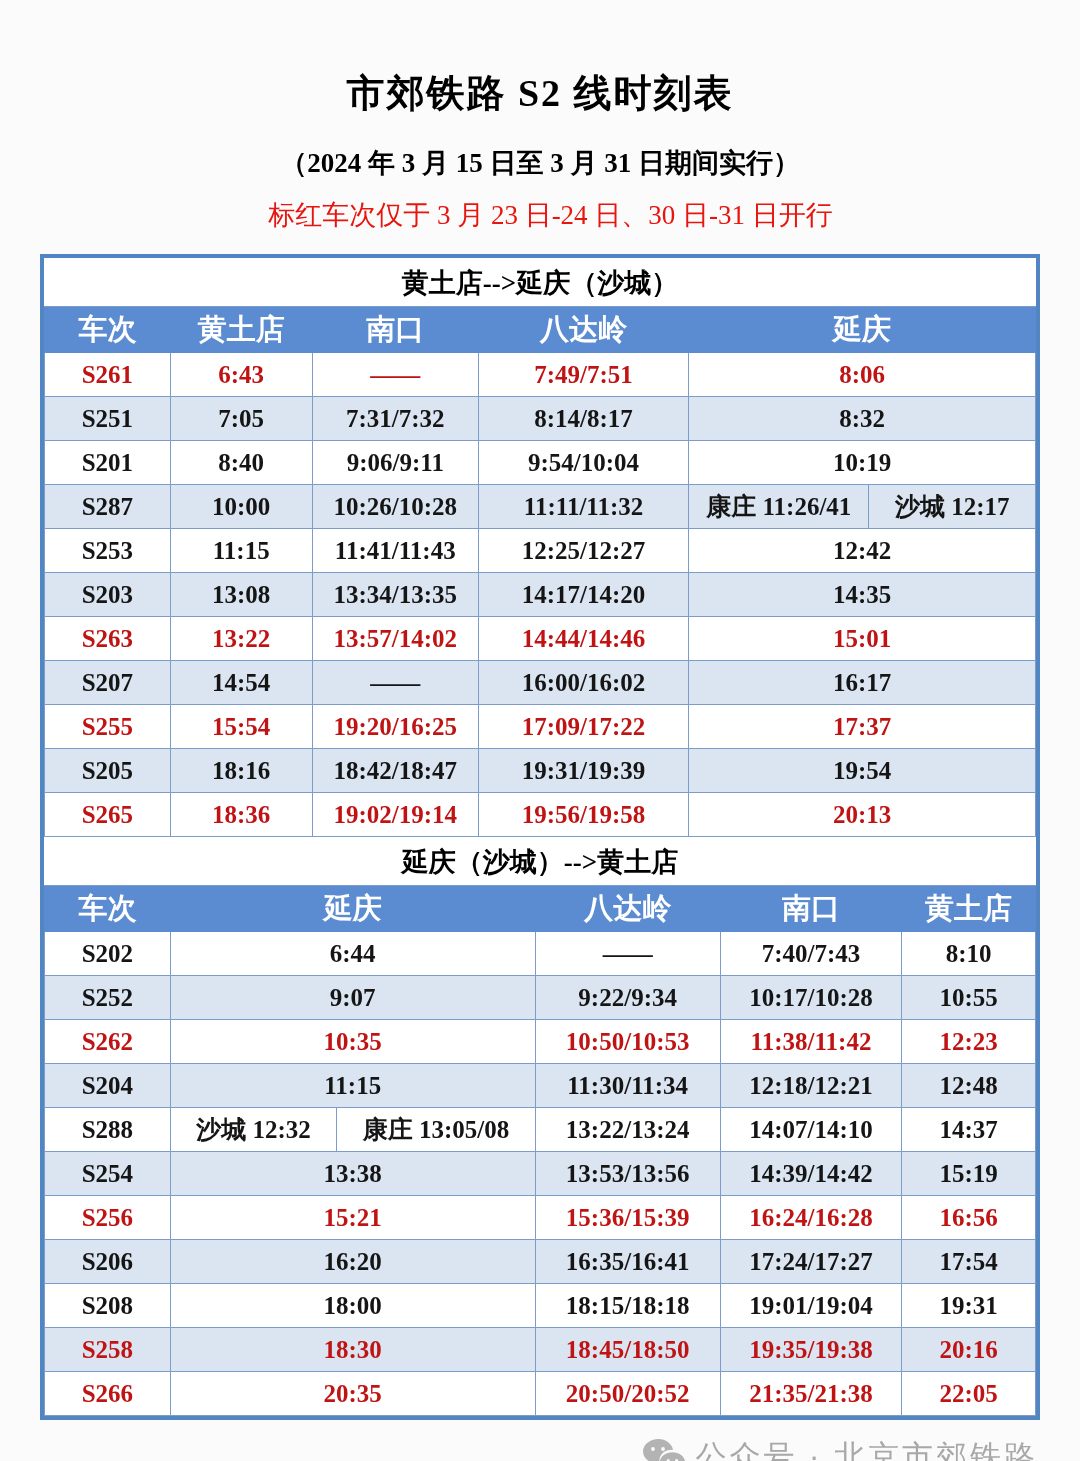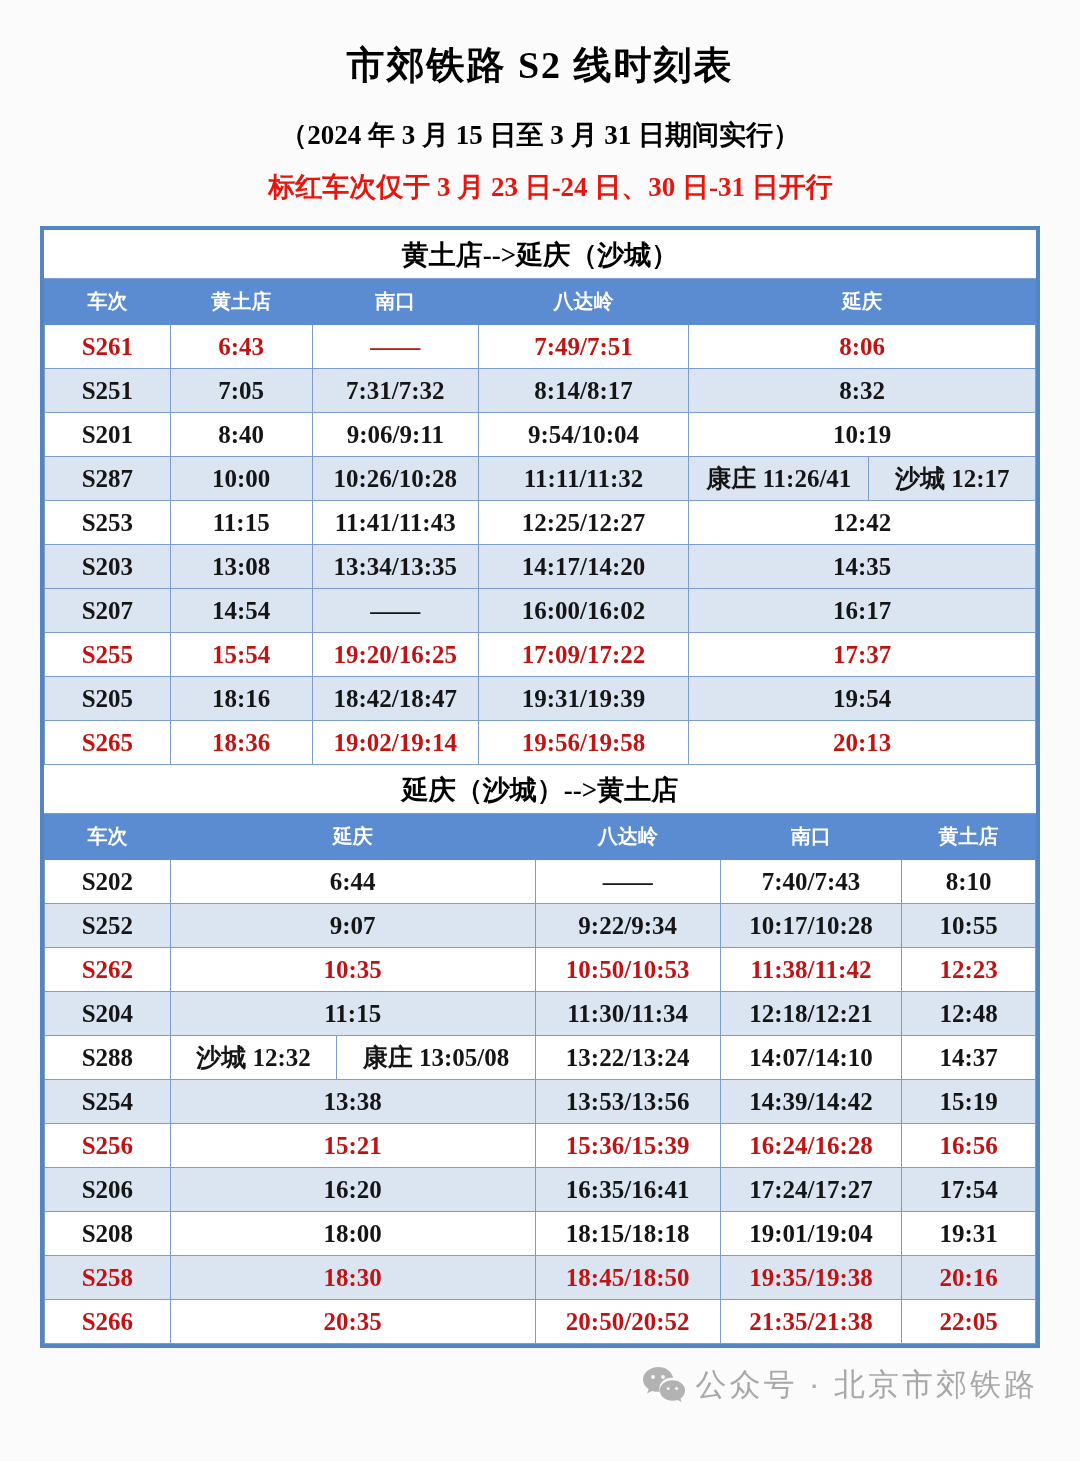--- a/index.html
+++ b/index.html
@@ -18,34 +18,34 @@
   body{
     width:1080px;height:1461px;
     background:var(--page-bg);
     font-family:"Liberation Serif", serif;
     color:var(--text-black);
     overflow:hidden;
   }
   .page{position:relative;width:1080px;height:1461px;}
 
   .title{
-    margin:0;padding-top:40px;
+    margin:0;padding-top:68px;
     text-align:center;
     font-size:38px;font-weight:bold;color:#000;
     letter-spacing:2px;
   }
   .subtitle{
     margin-top:26px;
     text-align:center;
     font-size:27px;font-weight:bold;color:#000;
   }
   .note{
     margin-top:16px;
     text-align:center;
-    font-size:27px;font-weight:bold;
+    font-size:27px;font-weight:normal;
     color:var(--note-red);
     padding-left:21px;
   }
 
   .tables{
     margin:21px 40px 0 40px;
     border:4px solid var(--border-blue);
     background:#fff;
   }
   table.tt{
@@ -68,21 +68,21 @@
     font-size:27px;font-weight:bold;color:#000;
     border-left-color:#fff;border-right-color:#fff;
     border-top-color:#fff;
     border-bottom-color:var(--grid-blue);
   }
   tr.head-row th{
     height:46px;
     background:var(--header-blue);
     color:#fff;
     font-family:"Liberation Sans", sans-serif;
-    font-size:20px;font-weight:bold;
+    font-size:29px;font-weight:bold;
     border-color:var(--header-blue);
   }
   table.tt td{
     height:44px;
     font-size:25px;font-weight:bold;
     background:#fff;
   }
   tr.alt td{background:var(--row-alt-blue);}
   tr.red td{color:var(--table-red);}
 
@@ -164,20 +164,27 @@
             <td colspan="1">11:41/11:43</td>
             <td colspan="1">12:25/12:27</td>
             <td colspan="2">12:42</td>
           </tr>
           <tr class="alt">
             <td>S203</td>
             <td colspan="1">13:08</td>
             <td colspan="1">13:34/13:35</td>
             <td colspan="1">14:17/14:20</td>
             <td colspan="2">14:35</td>
+          </tr>
+          <tr class="red">
+            <td>S263</td>
+            <td colspan="1">13:22</td>
+            <td colspan="1">13:57/14:02</td>
+            <td colspan="1">14:44/14:46</td>
+            <td colspan="2">15:01</td>
           </tr>
           <tr class="alt">
             <td>S207</td>
             <td colspan="1">14:54</td>
             <td colspan="1">——</td>
             <td colspan="1">16:00/16:02</td>
             <td colspan="2">16:17</td>
           </tr>
           <tr class="red">
             <td>S255</td>

